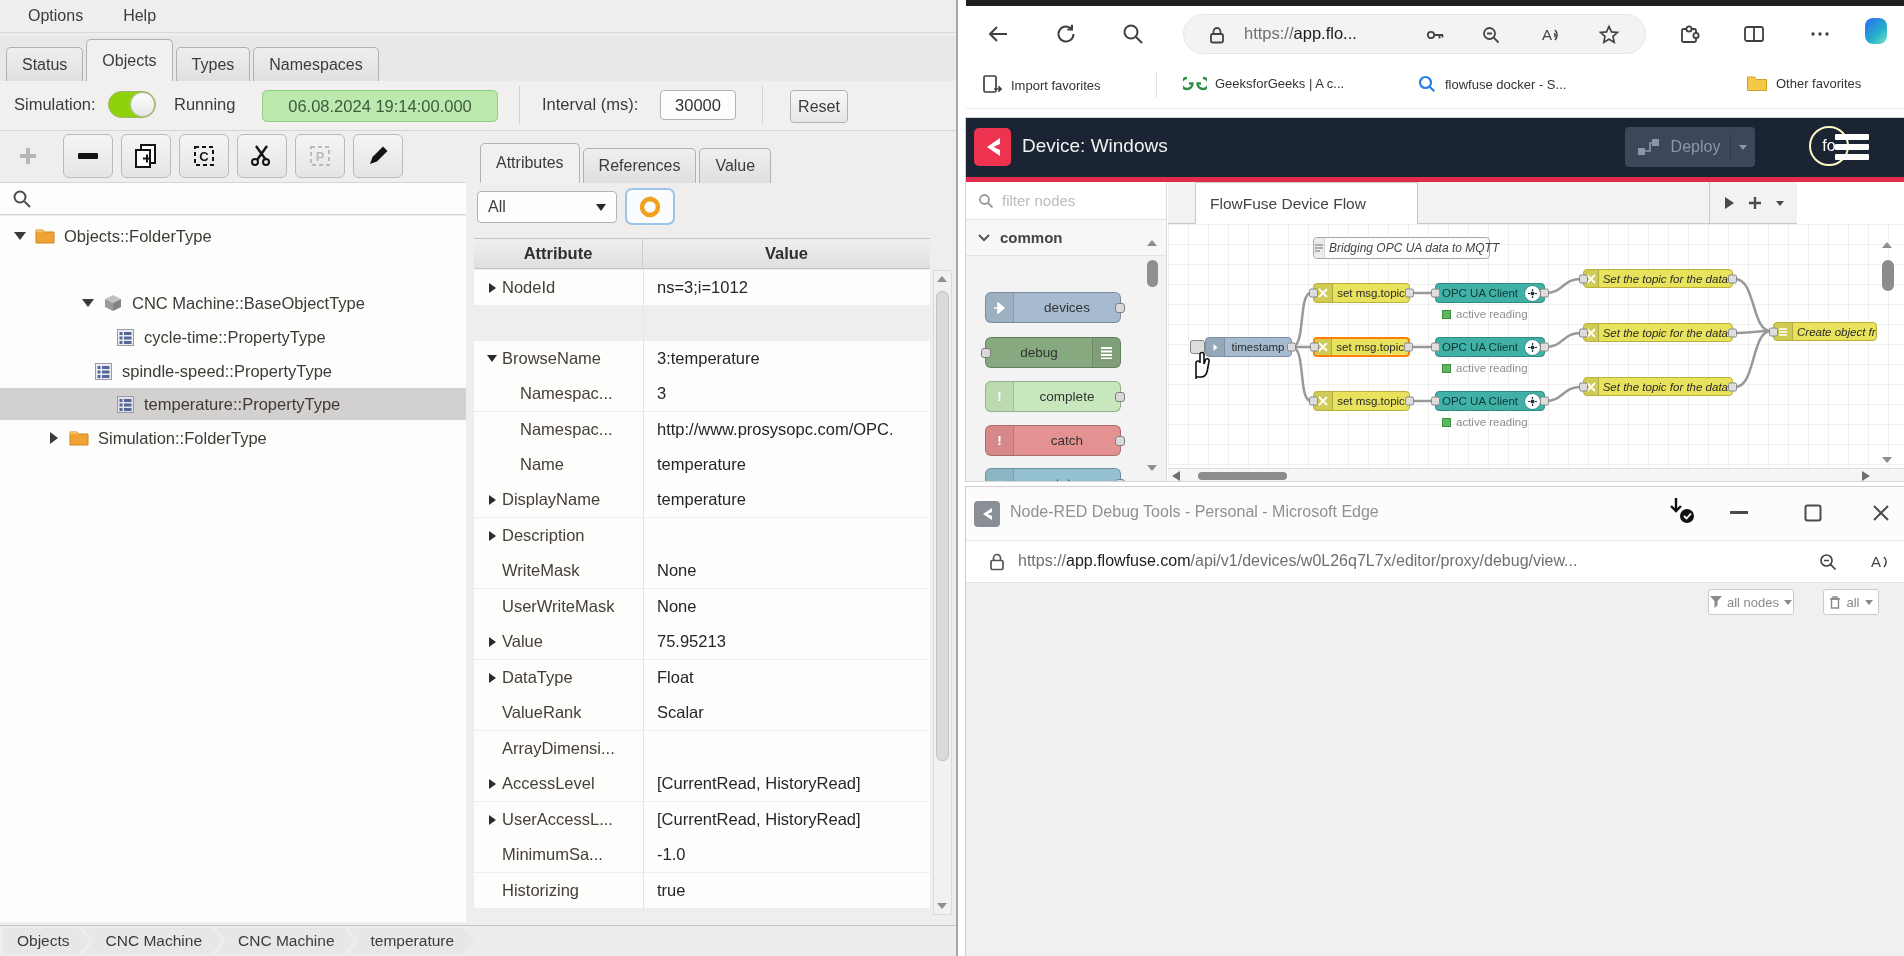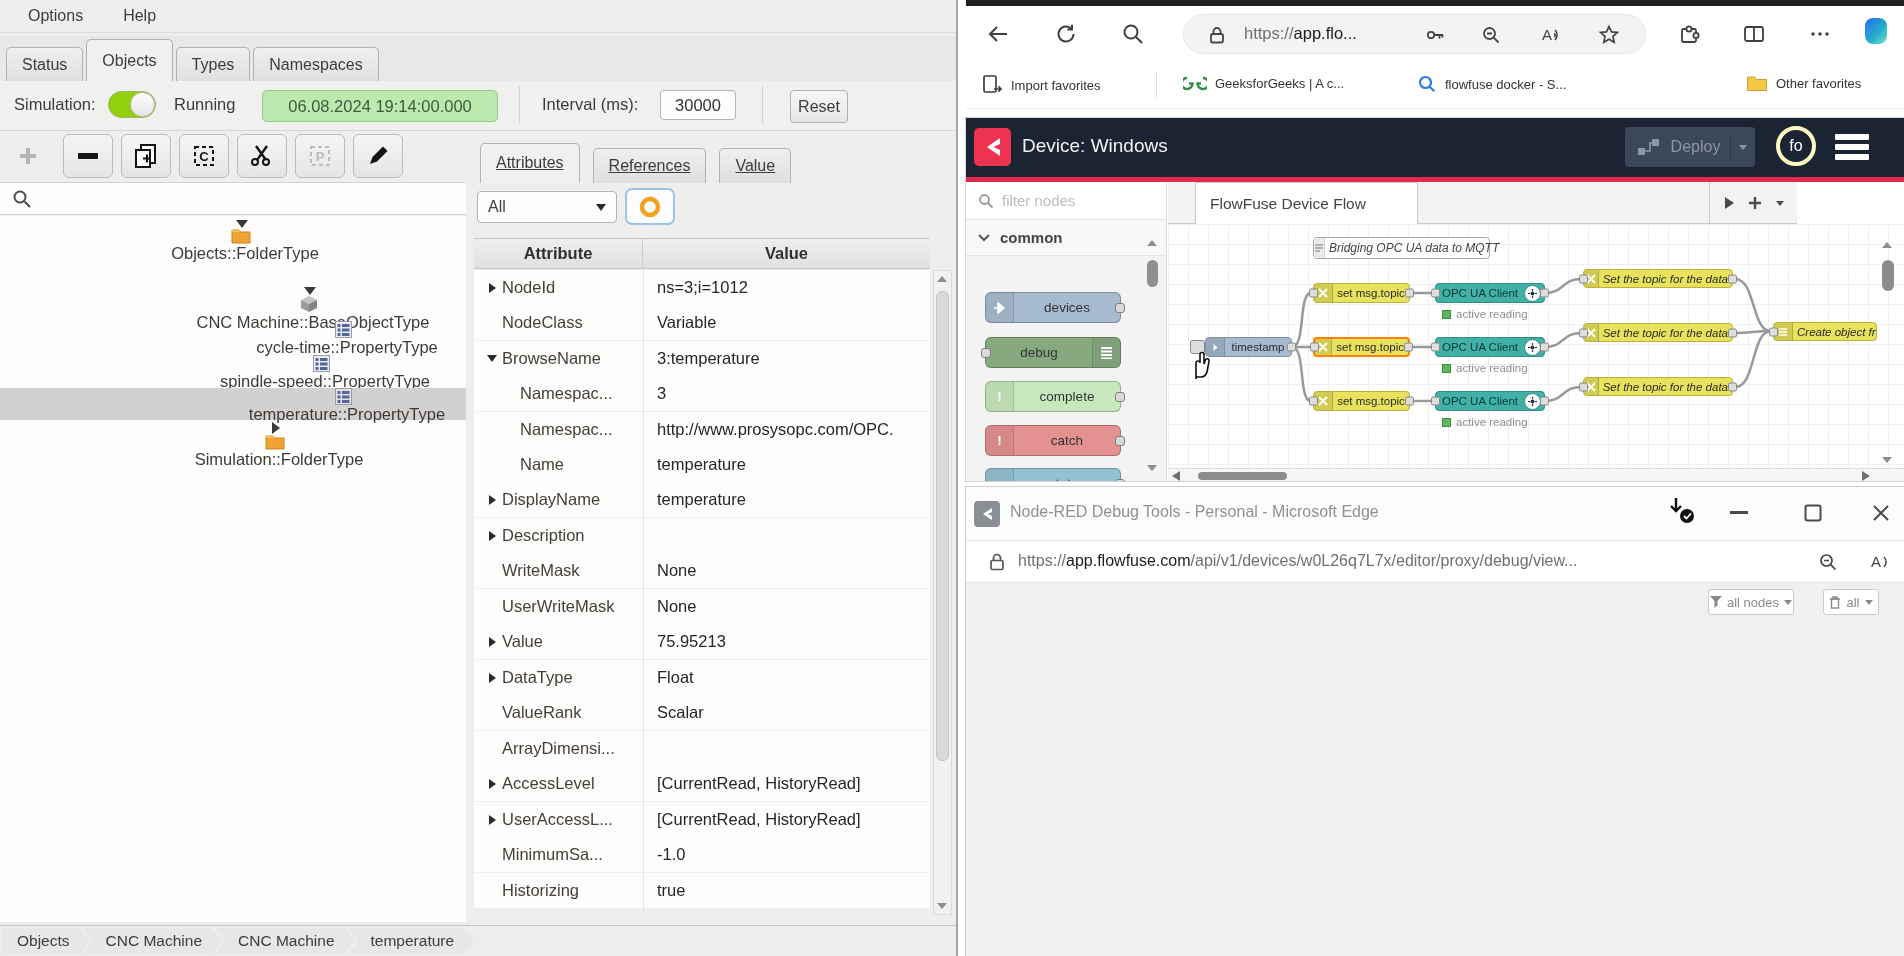--- a/index.html
+++ b/index.html
@@ -20,29 +20,29 @@
   .toggle .knob{position:absolute;right:0px;top:0px;width:25px;height:25px;border-radius:50%;background:linear-gradient(#fdfdfd,#e6e6e6);border:1px solid #bdbdbd;box-sizing:border-box;}
   .tsbox{position:absolute;left:262px;top:9px;width:234px;height:30px;background:#bce9ae;border:1px solid #8fce85;border-radius:5px;display:flex;align-items:center;justify-content:center;font-size:16.5px;color:#3e5a3e;}
   .vsep{position:absolute;top:5px;height:38px;width:1px;background:#d5d3d1;}
   .ivinput{position:absolute;left:660px;top:9px;width:76px;height:30px;border:1px solid #b5b3b1;border-radius:4px;background:#fdfdfc;font-size:16.5px;text-align:center;font-family:"Liberation Sans",sans-serif;color:#333;box-sizing:border-box;}
   .resetbtn{position:absolute;left:790px;top:9px;width:56px;height:31px;background:linear-gradient(#f8f6f4,#e9e7e5);border:1px solid #b3b1af;border-radius:4px;font-size:16px;display:flex;align-items:center;justify-content:center;}
   .toolbar{position:absolute;left:0;top:130px;width:466px;height:52px;}
   .tbtn{position:absolute;top:4px;width:50px;height:44px;border-radius:6px;background:linear-gradient(#f7f5f3,#e7e5e3);border:1px solid #bdbbb9;box-sizing:border-box;display:flex;align-items:center;justify-content:center;}
   .tbtn.flat{background:transparent;border-color:transparent;}
   .searchbox{position:absolute;left:0;top:182px;width:466px;height:33px;background:#fdfdfc;border-top:1px solid #d5d3d1;border-bottom:1px solid #d5d3d1;display:flex;align-items:center;padding-left:12px;box-sizing:border-box;}
   .treepane{position:absolute;left:0;top:216px;width:466px;height:706px;background:#fdfdfc;overflow:hidden;}
-  .trow{position:absolute;left:0;width:466px;height:32px;display:flex;align-items:center;font-size:16.5px;color:#3e3a38;flex-direction:column;}
+  .trow{position:absolute;left:0;width:466px;height:32px;display:flex;align-items:center;font-size:16.5px;color:#3e3a38;}
   .trow.sel{background:#d3d1cf;}
   .tri-d{width:0;height:0;border-left:6px solid transparent;border-right:6px solid transparent;border-top:8px solid #3a3a3a;}
   .tri-r{width:0;height:0;border-top:6px solid transparent;border-bottom:6px solid transparent;border-left:8px solid #3a3a3a;}
   .texpand{width:16px;display:flex;justify-content:center;margin-right:6px;}
   .ticon{width:22px;margin-right:8px;display:flex;justify-content:center;}
 
   .rightcol{position:absolute;left:474px;top:0;width:484px;height:956px;}
-  .rtabs{position:absolute;left:6px;top:143px;display:flex;align-items:flex-end;gap:13px;text-decoration:underline;}
+  .rtabs{position:absolute;left:6px;top:143px;display:flex;align-items:flex-end;gap:3px;}
   .rfilter{position:absolute;left:3px;top:191px;width:140px;height:32px;background:#fdfdfc;border:1px solid #b5b3b1;border-radius:4px;box-sizing:border-box;display:flex;align-items:center;padding:0 10px;font-size:16px;justify-content:space-between;}
   .refreshbtn{position:absolute;left:151px;top:188px;width:50px;height:37px;border:2px solid #9cc3e8;background:#fbfcfe;border-radius:7px;box-sizing:border-box;display:flex;align-items:center;justify-content:center;}
   .thead{position:absolute;left:0;top:238px;width:456px;height:31px;background:linear-gradient(#f0eeec,#e2e0de);border-top:1px solid #c6c4c2;border-bottom:1px solid #c6c4c2;box-sizing:border-box;display:flex;font-weight:bold;font-size:16.5px;color:#2f2f2f;}
   .thead .h1{width:169px;display:flex;align-items:center;justify-content:center;border-right:1px solid #cecccA;box-sizing:border-box;}
   .thead .h2{flex:1;display:flex;align-items:center;justify-content:center;}
   .attrrow{position:absolute;left:0;width:456px;height:35px;display:flex;align-items:center;background:#fdfdfc;font-size:16.5px;}
   .attrrow .exp{width:20px;padding-left:8px;display:flex;justify-content:center;}
   .attrrow .nm{width:141px;color:#463e3a;white-space:nowrap;overflow:hidden;}
   .attrrow.child .nm{padding-left:18px;width:123px;}
   .attrrow .vl{padding-left:14px;color:#262626;white-space:nowrap;overflow:hidden;flex:1;}
@@ -65,21 +65,21 @@
   .cicon{position:absolute;top:17px;width:22px;height:22px;display:flex;align-items:center;justify-content:center;}
   .pill{position:absolute;left:217px;top:8px;width:463px;height:40px;border-radius:20px;background:#f3f2f4;border:1px solid #e6e5e8;box-sizing:border-box;}
   .favbar{position:absolute;left:0;top:62px;width:938px;height:46px;background:#fff;border-bottom:1px solid #ebebeb;font-size:13px;color:#333;}
   .favitem{position:absolute;top:12px;display:flex;align-items:center;gap:8px;}
 
   .nrwin{position:absolute;left:0;top:118px;width:938px;height:363px;box-shadow:0 0 0 1px #d6d6d6;}
   .nrheader{position:absolute;left:0;top:0;width:938px;height:59px;background:#1a2433;}
   .nrred{position:absolute;left:0;top:59px;width:938px;height:5px;background:#e22a4b;}
   .nrlogo{position:absolute;left:8px;top:10px;width:37px;height:38px;background:#ee3351;border-radius:5px;display:flex;align-items:center;justify-content:center;}
   .deploybtn{position:absolute;left:659px;top:9px;width:130px;height:40px;background:#3c4759;border-radius:4px;display:flex;align-items:center;color:#8d96a8;font-size:16px;}
-  .avatar{position:absolute;left:810px;top:8px;width:40px;height:40px;border-radius:50%;border:4px solid #fef9c3;box-sizing:border-box;color:#fff;font-size:16px;display:flex;align-items:center;justify-content:center;}
+  .avatar{position:absolute;left:843px;top:8px;width:40px;height:40px;border-radius:50%;border:2px solid #fef9c3;box-sizing:border-box;color:#fff;font-size:16px;display:flex;align-items:center;justify-content:center;}
   .burger{position:absolute;left:869px;top:16px;width:34px;height:26px;display:flex;flex-direction:column;justify-content:space-between;}
   .burger i{height:6px;background:#fff;border-radius:1px;}
 
   .palette{position:absolute;left:0;top:64px;width:201px;height:299px;background:#f3f3f3;border-right:1px solid #d9d9d9;box-sizing:border-box;overflow:hidden;}
   .psearch{position:absolute;left:0;top:0;width:200px;height:38px;background:#fff;border-bottom:1px solid #e3e3e3;display:flex;align-items:center;padding-left:12px;box-sizing:border-box;gap:8px;}
   .pcat{position:absolute;left:0;top:38px;width:200px;height:36px;background:#f7f7f7;border-bottom:1px solid #e3e3e3;display:flex;align-items:center;padding-left:12px;box-sizing:border-box;gap:10px;font-weight:bold;font-size:15px;color:#444;}
   .pnode{position:absolute;left:19px;width:136px;height:31px;border:1px solid rgba(0,0,0,.25);border-radius:6px;box-sizing:border-box;font-size:13.5px;color:#333;display:flex;align-items:center;}
   .pnicon{width:27px;height:100%;background:rgba(0,0,0,.06);border-right:1px solid rgba(0,0,0,.12);display:flex;align-items:center;justify-content:center;border-radius:5px 0 0 5px;color:#fff;font-weight:bold;}
   .pnicon.r{border-right:none;border-left:1px solid rgba(0,0,0,.12);border-radius:0 5px 5px 0;}
   .pnlabel{flex:1;text-align:center;}
@@ -289,25 +289,20 @@
       <div class="h1">Attribute</div>
       <div class="h2">Value</div>
     </div>
 
     <div class="attrrow" style="top:270px">
         <span class="exp">
           <i class="t2r"></i>
         </span>
         <span class="nm">NodeId</span>
         <span class="vl">ns=3;i=1012</span>
-      </div>
-    <div class="attrrow" style="top:305px">
-        <span class="exp"></span>
-        <span class="nm">NodeClass</span>
-        <span class="vl">Variable</span>
       </div>
     <div class="attrrow" style="top:341px">
         <span class="exp">
           <i class="t2d"></i>
         </span>
         <span class="nm">BrowseName</span>
         <span class="vl">3:temperature</span>
       </div>
     <div class="attrrow child" style="top:376px">
         <span class="exp"></span>

